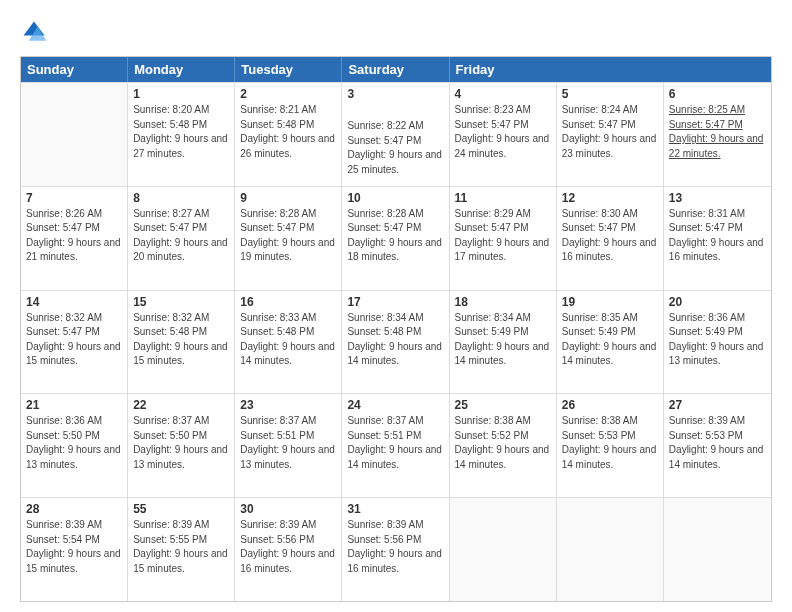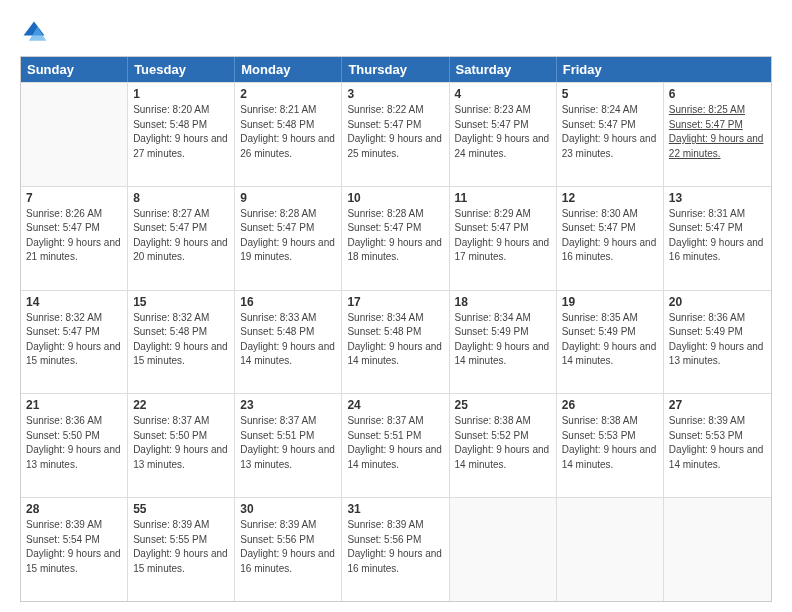--- a/index.html
+++ b/index.html
@@ -126,44 +126,43 @@
     </div>
     <div class="title-block">
       <div class="month-title"></div>
       <div class="subtitle"></div>
     </div>
   </div>
 
   <div class="calendar">
     <div class="cal-header-row" id="cal-header">
         <div class="cal-header-cell">Sunday</div>
+        <div class="cal-header-cell">Monday</div>
         <div class="cal-header-cell">Tuesday</div>
-        <div class="cal-header-cell">Monday</div>
-        <div class="cal-header-cell">Thursday</div>
         <div class="cal-header-cell">Saturday</div>
         <div class="cal-header-cell">Friday</div>
       </div>
     <div class="cal-body" id="cal-body">
         <div class="cal-week">
           <div class="cal-cell empty"></div>
           <div class="cal-cell">
             <div class="day-number">1</div>
             <div class="day-info" style="white-space: pre-line;">Sunrise: 8:20 AM
 Sunset: 5:48 PM
 Daylight: 9 hours and 27 minutes.</div>
           </div>
           <div class="cal-cell">
             <div class="day-number">2</div>
             <div class="day-info" style="white-space: pre-line;">Sunrise: 8:21 AM
 Sunset: 5:48 PM
 Daylight: 9 hours and 26 minutes.</div>
           </div>
           <div class="cal-cell">
             <div class="day-number">3</div>
-            <div class="day-info" style="white-space: pre-line;">Sunrise: 8:22 AM
+            <div class="day-info" style="white-space: pre-line; margin-top: 16px;">Sunrise: 8:22 AM
 Sunset: 5:47 PM
 Daylight: 9 hours and 25 minutes.</div>
           </div>
           <div class="cal-cell">
             <div class="day-number">4</div>
             <div class="day-info" style="white-space: pre-line;">Sunrise: 8:23 AM
 Sunset: 5:47 PM
 Daylight: 9 hours and 24 minutes.</div>
           </div>
           <div class="cal-cell">

